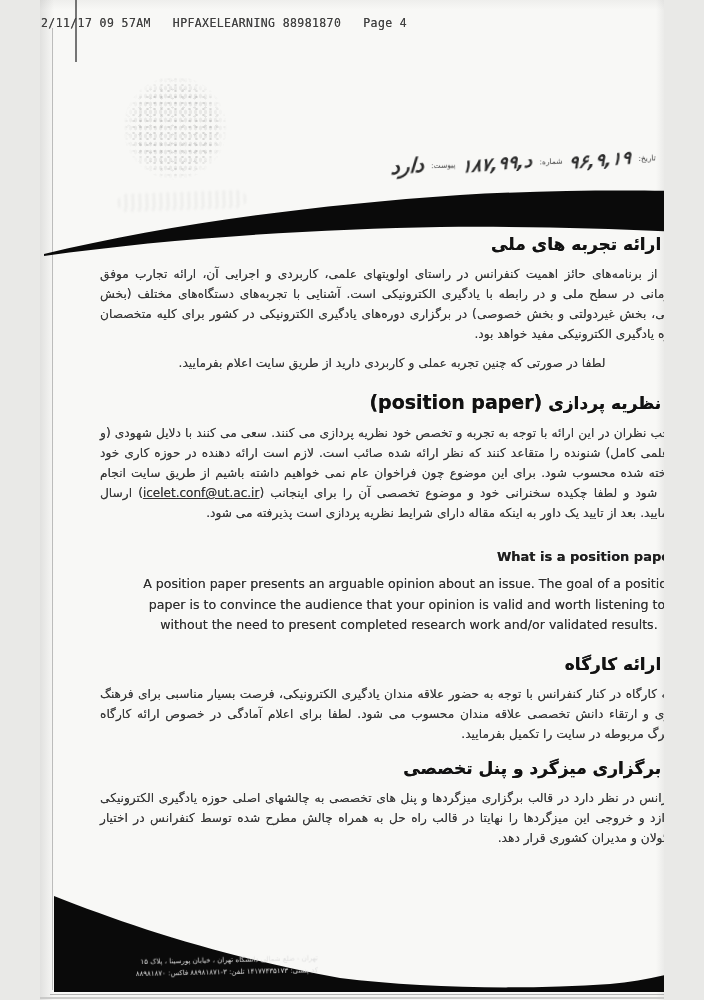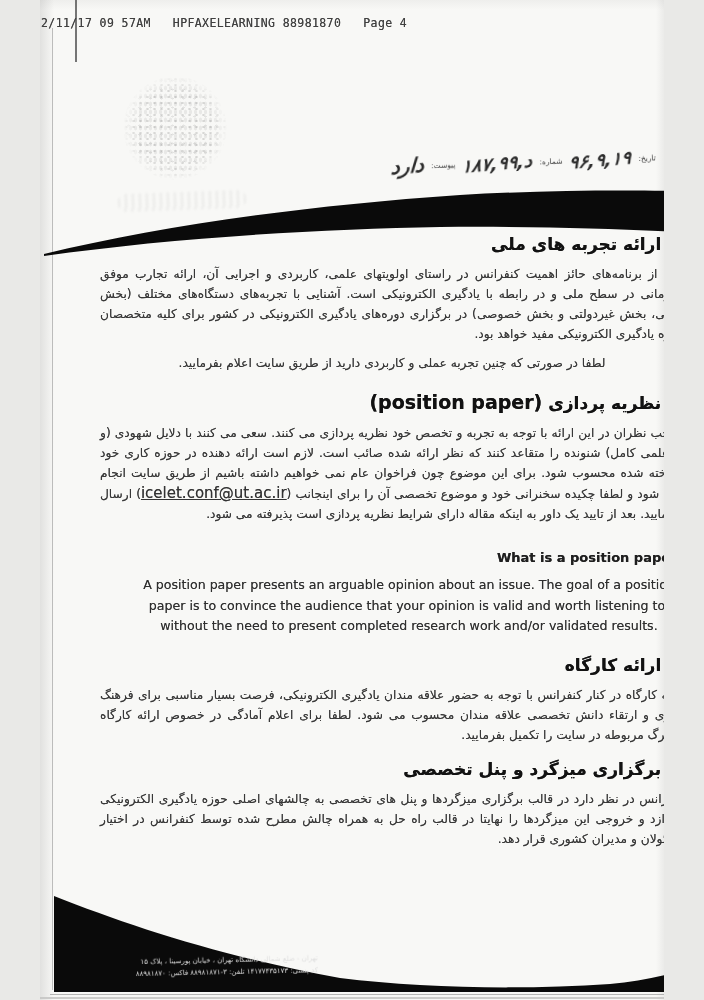--- a/index.html
+++ b/index.html
@@ -93,21 +93,21 @@
     margin:0 0 9px 0;
     text-shadow:0 0 .55px rgba(55,55,55,.7);
   }
   .fa-para.single{text-align:center;margin-bottom:18px;}
   .mb26{margin-bottom:26px;}
   .mb14{margin-bottom:14px;}
   .email-link{
     direction:ltr;unicode-bidi:isolate;
     text-decoration:underline;
     color:#333;
-    font-size:15px;
+    font-size:12px;
   }
   .en-title{
     direction:ltr;text-align:right;
     font-size:13px;font-weight:bold;color:#1f1f1f;
     text-shadow:0 0 .5px rgba(30,30,30,.8);
     margin:16px 0 10px 25px;
   }
   .en-body{
     direction:ltr;text-align:center;
     font-size:12.6px;line-height:20.5px;color:#2f2f2f;

